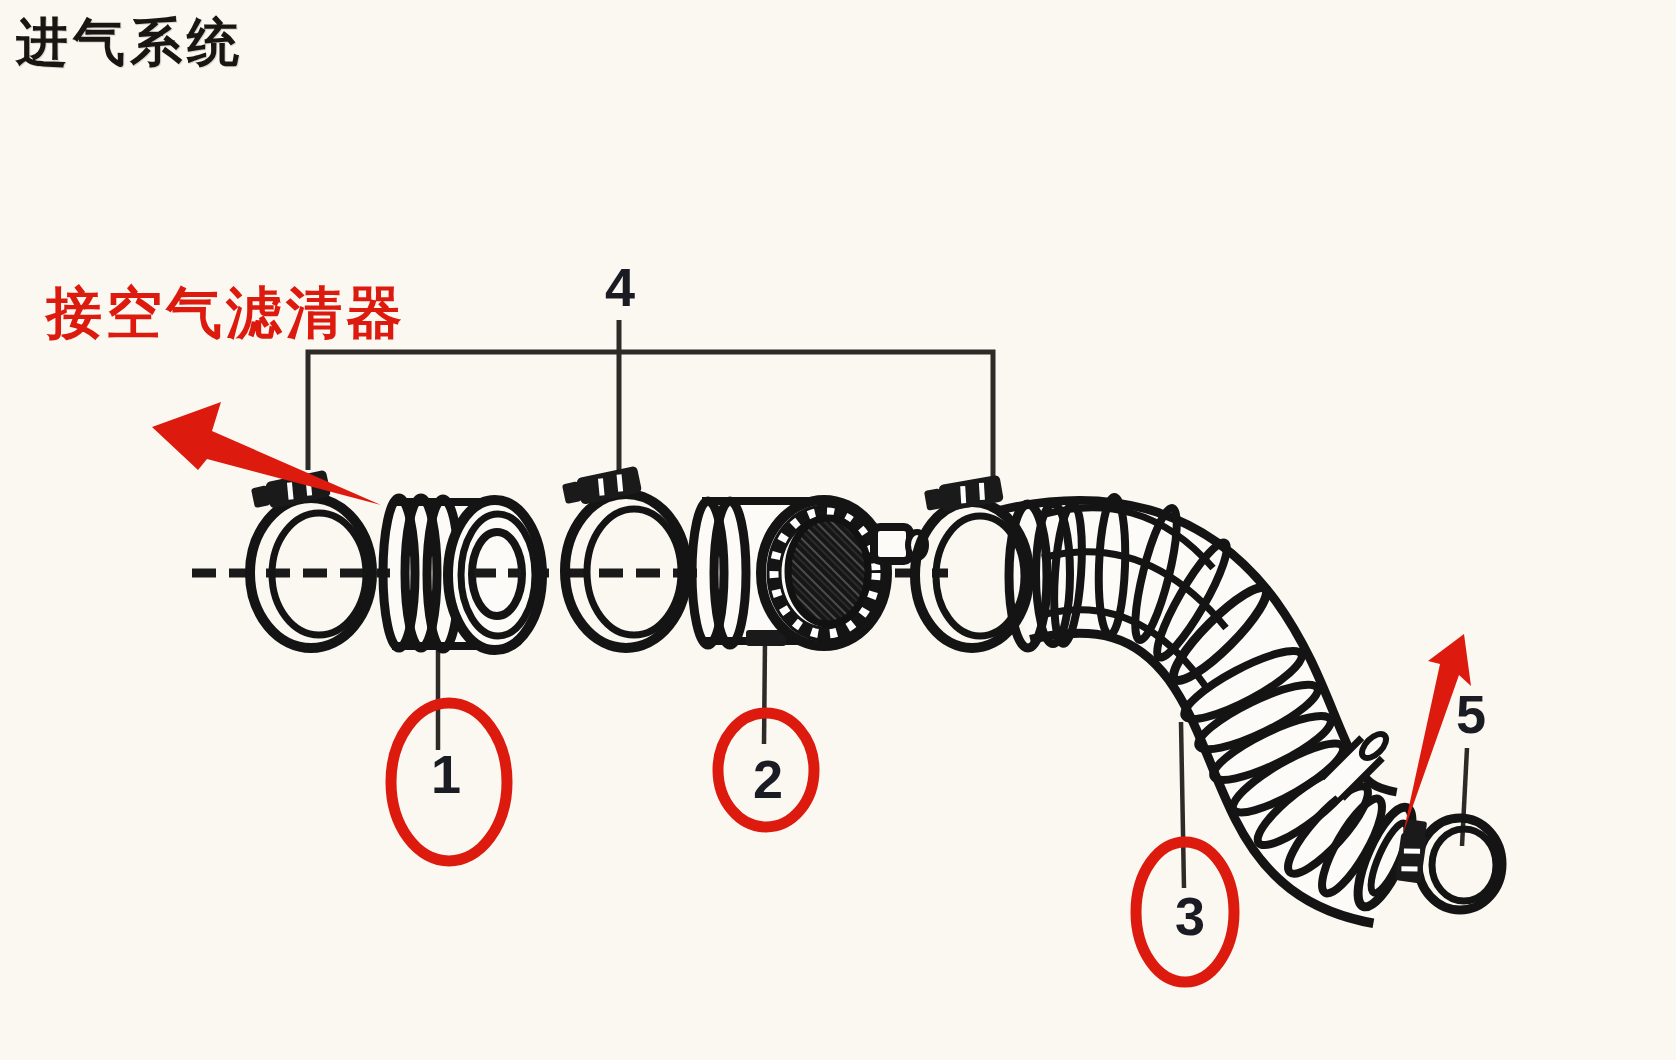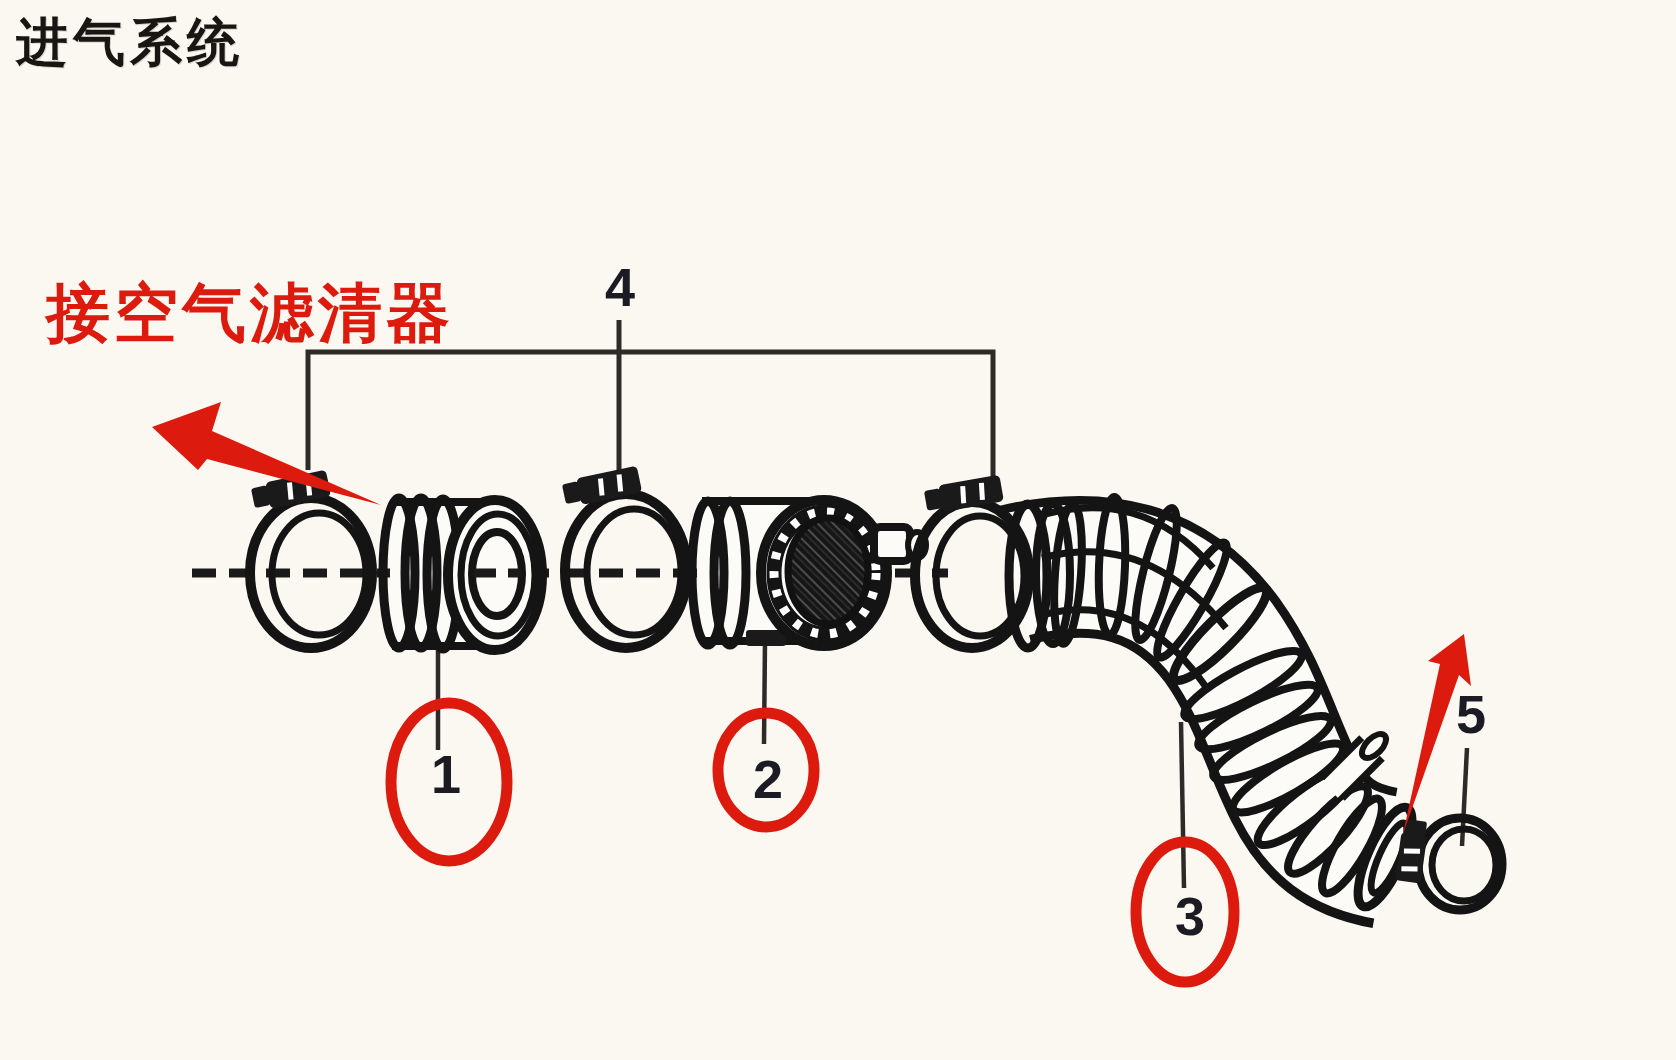--- a/index.html
+++ b/index.html
@@ -29,22 +29,22 @@
     text-shadow:1px 1px 0 rgba(120,110,100,.25);
   }
   .red-label{
     position:absolute;
     font-family:"DejaVu Sans", sans-serif;
     font-weight:700;
     color:var(--red);
     white-space:nowrap;
   }
   .red-label.air{
-    left:46px;top:270px;
-    font-size:64px;letter-spacing:4px;
+    left:46px;top:276px;
+    font-size:56px;letter-spacing:4px;
   }
   .red-label.engine{
     left:1358px;top:508px;
     font-size:62px;letter-spacing:3px;
   }
   .callout-num{
     position:absolute;
     transform:translate(-50%,-50%);
     font-family:"Liberation Sans", sans-serif;
     font-weight:700;

